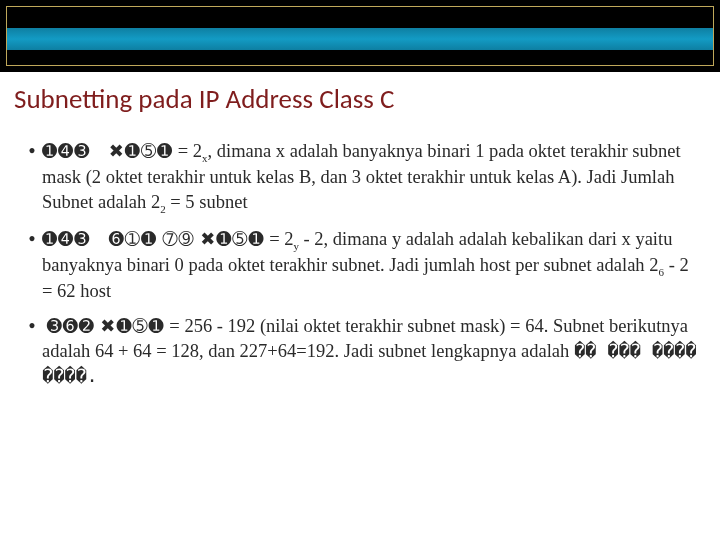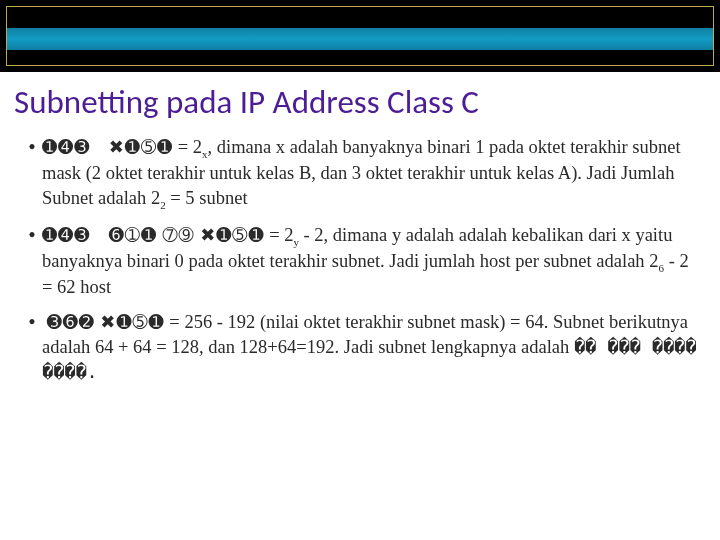--- a/index.html
+++ b/index.html
@@ -1,19 +1,19 @@
 <!DOCTYPE html>
 <html><head>
 <meta charset="utf-8">
 <style>
 html,body{margin:0;padding:0;width:720px;height:540px;background:#fff;font-family:Georgia,"Times New Roman",serif;overflow:hidden}
 .header-band{width:100%;height:72px;background:#000;position:relative}
 .header-inner{position:absolute;left:6px;right:6px;top:6px;bottom:6px;border:1px solid #bfa85a}
 .header-stripe{position:absolute;left:7px;right:7px;top:28px;height:22px;background:linear-gradient(to bottom,#0e7fa2 0%,#139bc4 50%,#0e7fa2 100%)}
-.title{font-size:33px;color:#4c1d95;margin:10px 14px 13px 14px;font-family:Calibri,Arial,sans-serif;font-weight:400}
+.title{font-size:27px;color:#7f1d1d;margin:10px 14px 24px 14px;font-family:Calibri,Arial,sans-serif;font-weight:400}
 .body{padding:0 22px 0 22px}
 .bullet{display:flex;margin-bottom:10px;line-height:1.34;font-size:18.5px;color:#2a2a2a}
 .bullet .dot{flex:0 0 20px;text-align:center;font-weight:bold}
 .bullet .txt{flex:1}
 .wing{font-family:Liberation Serif, serif;letter-spacing:1px;font-size:18px}
 .sub{font-size:11px;vertical-align:sub}
 </style>
 </head>
 <body>
 
@@ -40,17 +40,17 @@
     <div class="txt">
       <span class="wing">➊➍➌</span>
       &nbsp;&nbsp;
       <span class="wing">➏➀➊   ➆➈   ✖➊➄➊</span><span> = 2</span><span class="sub">y</span><span> - 2, dimana y adalah adalah kebalikan dari x yaitu banyaknya binari 0 pada oktet terakhir subnet. Jadi jumlah host per subnet adalah 2</span><span class="sub">6</span><span> - 2 = 62 host</span>
     </div>
   </div>
 
   <div class="bullet">
     <div class="dot">•</div>
     <div class="txt">
-      &nbsp;<span class="wing">➌➏➋   ✖➊➄➊</span><span> = 256 - 192 (nilai oktet terakhir subnet mask) = 64. Subnet berikutnya adalah 64 + 64 = 128, dan 128+64=192. Jadi subnet lengkapnya  adalah </span><span style="font-family:monospace">��  ���  ����  ����.</span>
+      &nbsp;<span class="wing">➌➏➋   ✖➊➄➊</span><span> = 256 - 192 (nilai oktet terakhir subnet mask) = 64. Subnet berikutnya adalah 64 + 64 = 128, dan 227+64=192. Jadi subnet lengkapnya  adalah </span><span style="font-family:monospace">��  ���  ����  ����.</span>
     </div>
   </div>
 
 </div>
 
 </body></html>

